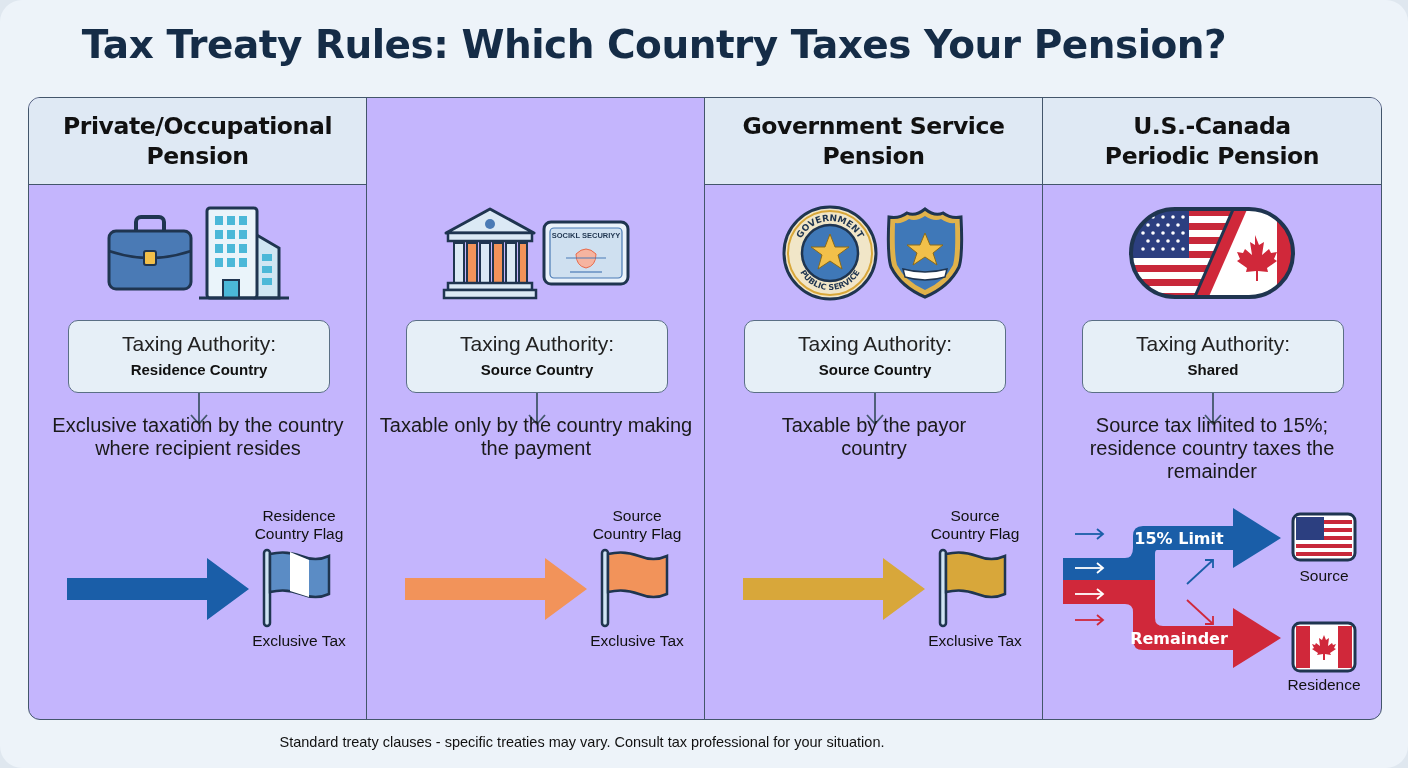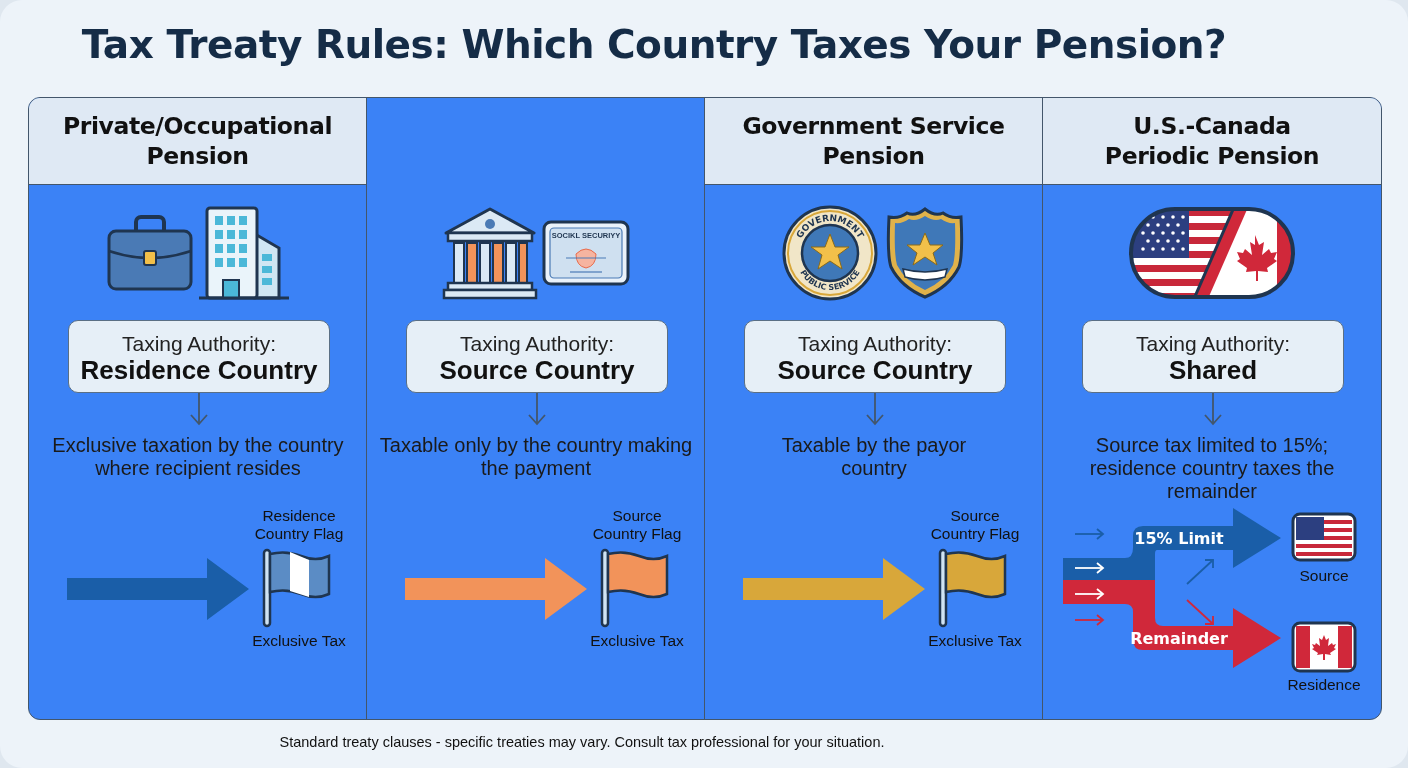--- a/index.html
+++ b/index.html
@@ -14,21 +14,21 @@
     background: #edf3f9;
     border-radius: 22px;
   }
   .title {
     position: absolute; left: 0; top: 22px; width: 1308px; text-align: center;
     font-family: "DejaVu Sans", sans-serif;
     font-weight: bold; font-size: 39px; color: #152c47; letter-spacing: -0.5px;
   }
   .table {
     position: absolute; left: 28px; top: 97px; width: 1354px; height: 623px;
-    border: 1.5px solid #43566b; border-radius: 12px; background: #3b82f6; overflow: hidden;
+    border: 1.5px solid #43566b; border-radius: 12px; background: #c4b5fd; overflow: hidden;
     display: flex;
   }
   .col {
     position: relative; width: 338.5px; height: 100%;
     border-right: 1.5px solid #43566b;
   }
   .col:last-child { border-right: none; }
   .col-head {
     height: 87px; background: #dfe9f4; border-bottom: 1.5px solid #43566b;
     display: flex; align-items: center; justify-content: center; text-align: center;
@@ -40,24 +40,24 @@
   .icons {
     position: absolute; left: 0; top: 100px; width: 100%; height: 110px;
     display: flex; justify-content: center; align-items: center; gap: 4px;
   }
   .auth-box {
     position: absolute; left: 39px; top: 222px; width: 262px; height: 73px;
     border: 1.5px solid #5a6f85; border-radius: 10px; background: #e6eff7;
     text-align: center; padding-top: 10px;
   }
   .auth-label { font-size: 21px; line-height: 26px; color: #222; }
-  .auth-value { font-size: 26px; line-height: 26px; font-weight: bold; color: #111; }
+  .auth-value { font-size: 15px; line-height: 26px; font-weight: bold; color: #111; }
   .down-arrow { position: absolute; left: 159px; top: 295px; width: 22px; height: 36px; }
   .desc {
-    position: absolute; left: 10px; top: 336px; width: 318px; text-align: center;
+    position: absolute; left: 10px; top: 316px; width: 318px; text-align: center;
     font-size: 20px; line-height: 23px; color: #1a1a1a;
   }
   .flow { position: absolute; left: 0; top: 400px; width: 100%; height: 160px; }
   .flag-caption {
     position: absolute; width: 140px; text-align: center; font-size: 15.5px; line-height: 18px; color: #111;
   }
   .flag-top { left: 200px; top: 9px; }
   .flag-bottom { left: 200px; top: 134px; }
   .footer {
     position: absolute; left: 0; top: 734px; width: 1164px; text-align: center;

